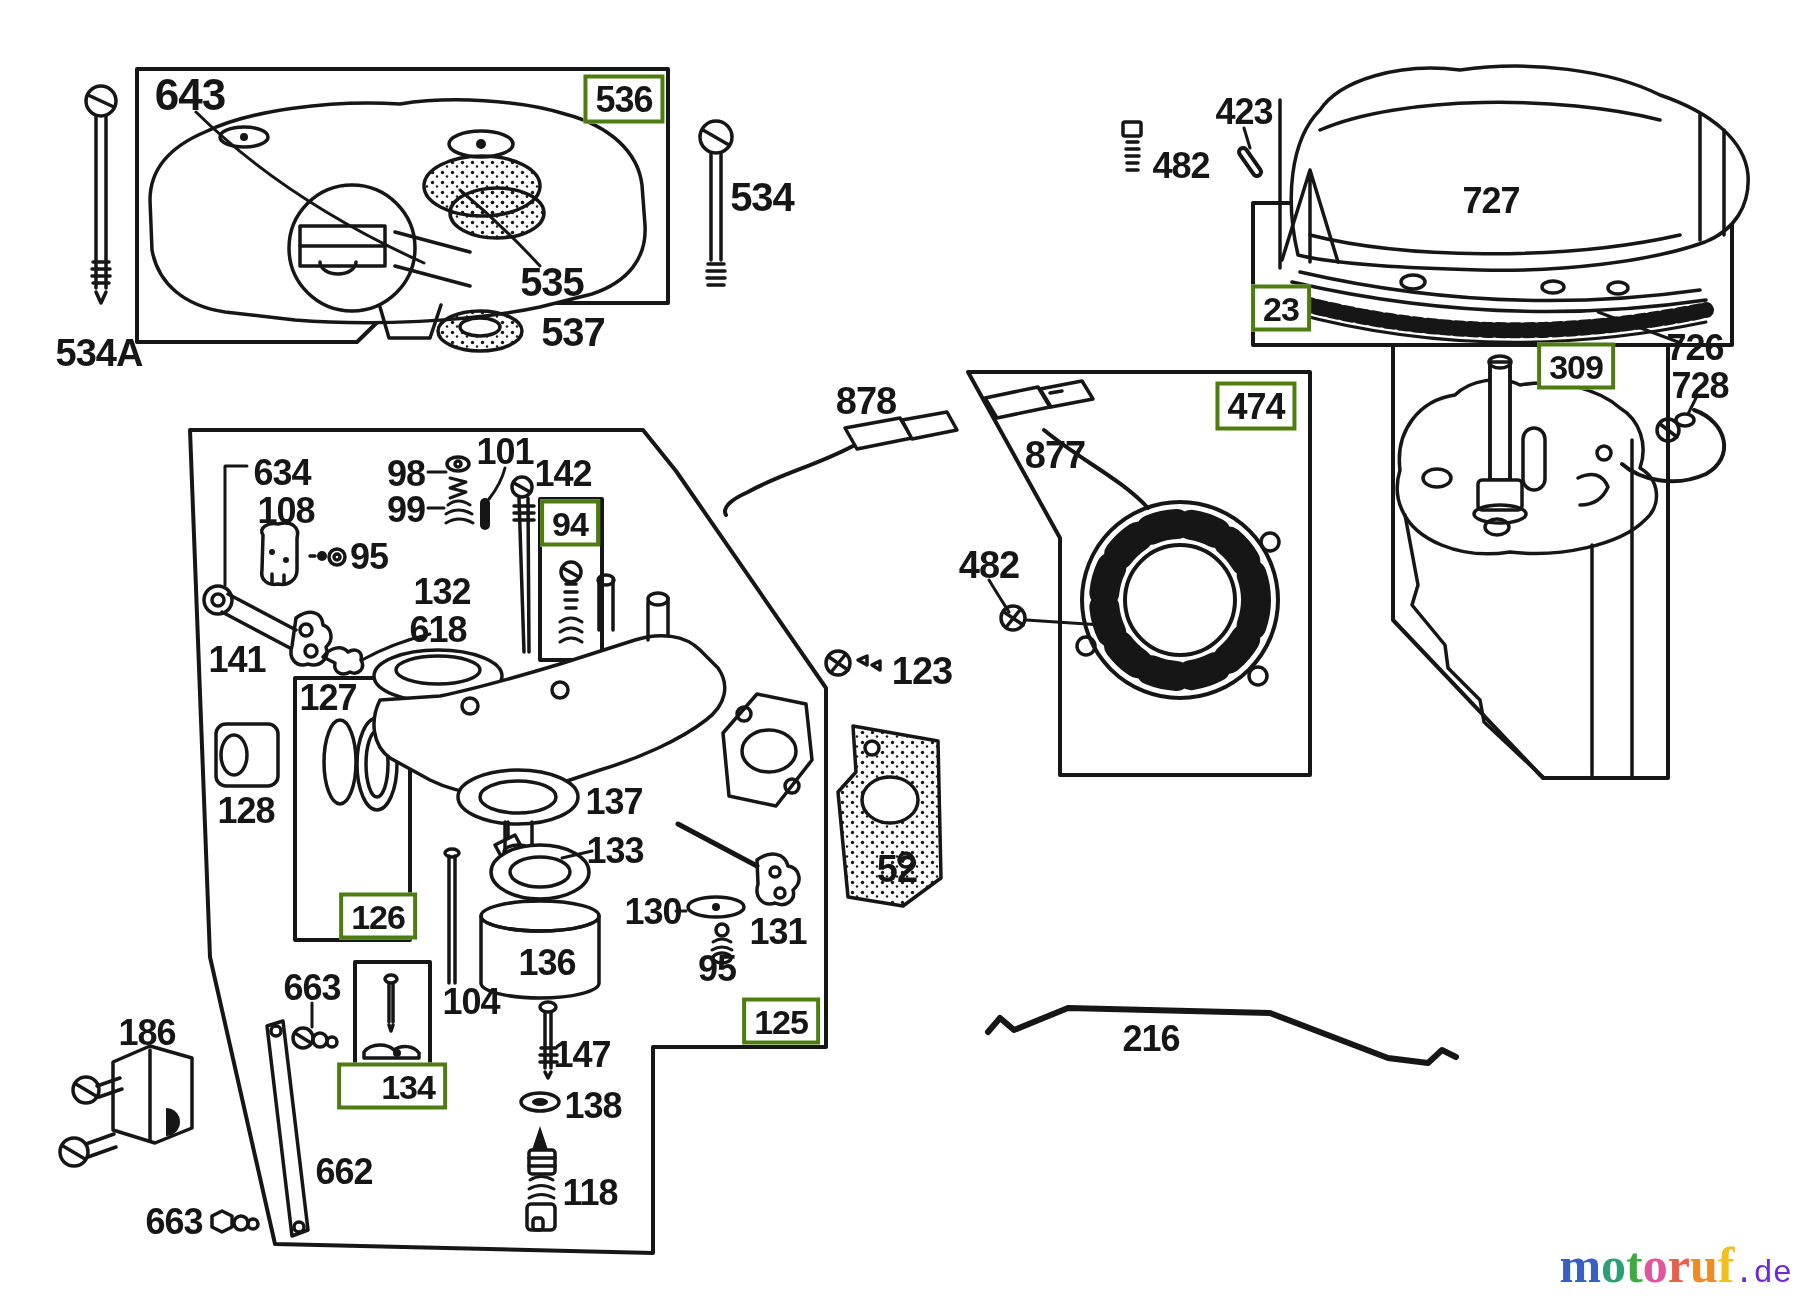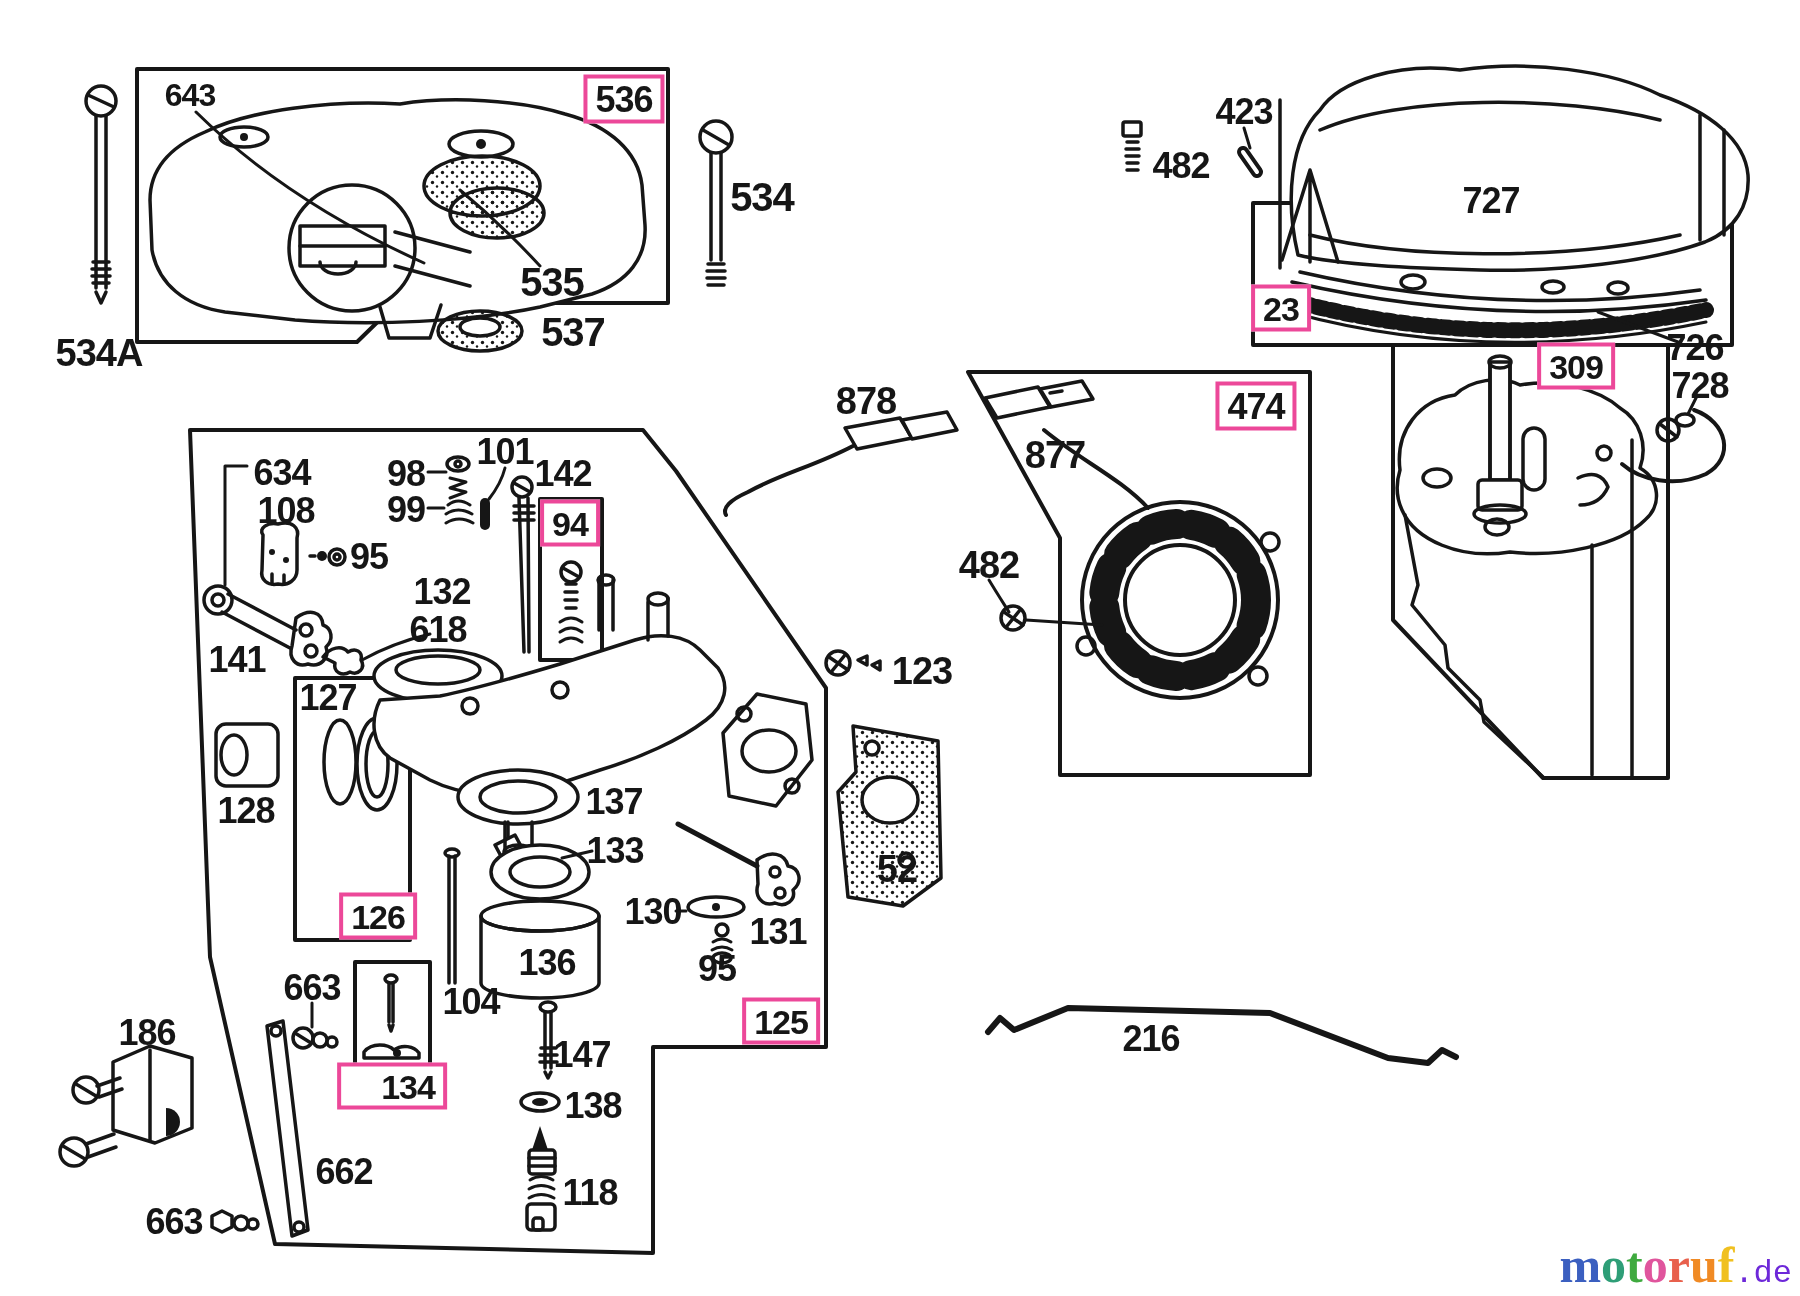--- a/index.html
+++ b/index.html
@@ -1,21 +1,21 @@
 <!DOCTYPE html>
 <html><head>
 <meta charset="utf-8">
 <style>
   html,body{margin:0;padding:0;background:#e8e8e8;}
   .stage{position:relative;width:1800px;height:1296px;background:#ffffff;overflow:hidden;
          font-family:"Liberation Sans",sans-serif;}
   .stage svg{position:absolute;left:0;top:0;}
   .plabel{position:absolute;transform:translate(-50%,-50%);font-weight:700;color:#161616;
           white-space:nowrap;letter-spacing:-1px;line-height:1;z-index:5;}
-  .plabel.boxed{border:4px solid #ec4899;padding:3px 8px 2px 8px;background:#ffffff;}
+  .plabel.boxed{border:4px solid #4d7c0f;padding:3px 8px 2px 8px;background:#ffffff;}
   .diagram-title{position:absolute;left:183px;top:379px;font-size:35px;font-weight:700;
           color:#161616;letter-spacing:0px;white-space:nowrap;z-index:5;}
   .logo{position:absolute;right:8px;top:1240px;font-family:"Liberation Serif",serif;
         font-weight:700;font-size:50px;line-height:1;z-index:6;letter-spacing:0;}
   .logo .de{font-size:32px;color:#6d28d9;font-weight:400;font-family:Liberation Mono, monospace;}
 </style>
 </head>
 <body>
 
 <div class="stage">
@@ -345,21 +345,21 @@
     <circle cx="1668" cy="430" r="11"></circle>
         <path d="M1660,424 L1677,437"></path>
     <ellipse cx="1685" cy="420" rx="9" ry="6"></ellipse>
     <path d="M1694,410 C1728,422 1735,458 1706,474 C1675,488 1640,480 1622,464" stroke-width="4"></path>
   </g>
 
   <path stroke-width="6" d="M988,1032 L1000,1018 L1014,1030 L1068,1008 L1270,1013 L1388,1058 L1428,1063 L1442,1050 L1456,1057"></path>
 </svg>
 
   <div>
-      <div class="plabel" style="left: 172px; top: 95px; font-size: 32px; padding-left: 36px;">643</div>
+      <div class="plabel" style="left: 172px; top: 95px; font-size: 44px; padding-left: 36px;">643</div>
       <div class="plabel boxed" style="left: 624px; top: 99px; font-size: 36px;">536</div>
       <div class="plabel" style="left: 762px; top: 197px; font-size: 40px;">534</div>
       <div class="plabel" style="left: 552px; top: 282px; font-size: 40px;">535</div>
       <div class="plabel" style="left: 558px; top: 332px; font-size: 40px; margin-left: 15px;">537</div>
       <div class="plabel" style="left: 99px; top: 353px; font-size: 38px;">534A</div>
       <div class="plabel" style="left: 866px; top: 401px; font-size: 38px;">878</div>
       <div class="plabel" style="left: 1244px; top: 112px; font-size: 36px;">423</div>
       <div class="plabel" style="left: 1181px; top: 166px; font-size: 36px;">482</div>
       <div class="plabel" style="left: 1491px; top: 201px; font-size: 36px;">727</div>
       <div class="plabel boxed" style="left: 1281px; top: 308px; font-size: 34px;">23</div>

